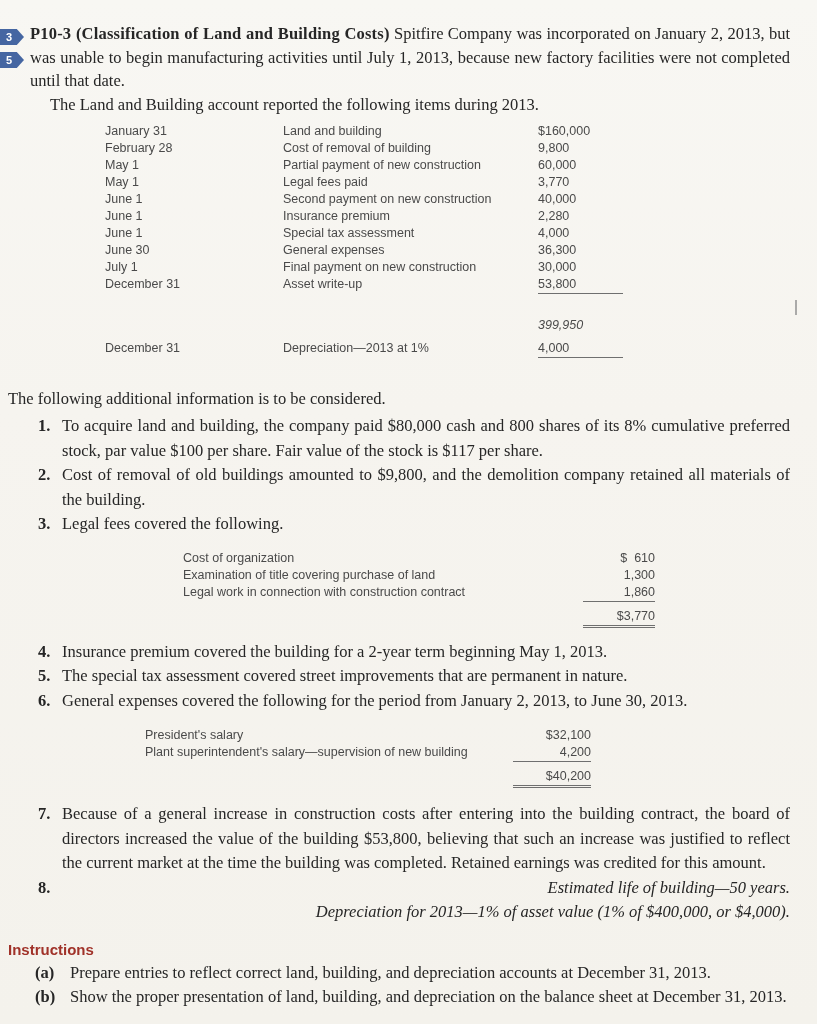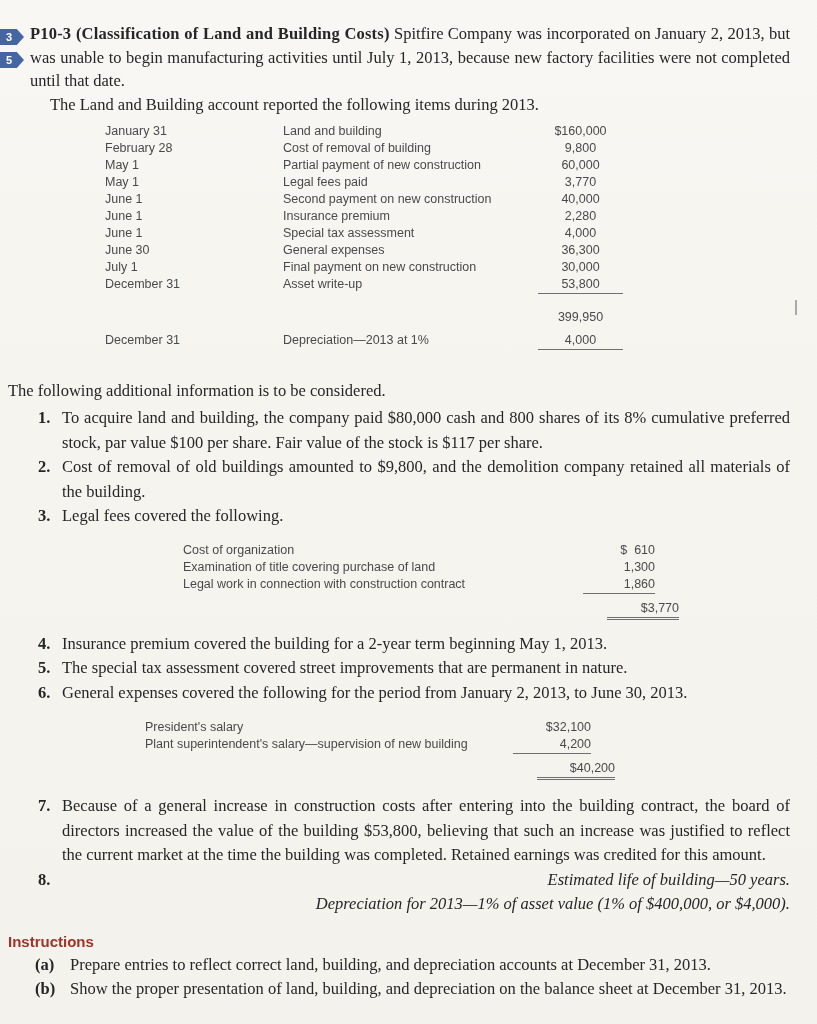--- a/index.html
+++ b/index.html
@@ -44,24 +44,24 @@
   
   .acct{
     margin:7px 0 0 105px;
     width:518px;
     font-family:"Liberation Sans", sans-serif;
     font-size:12.5px;line-height:17px;color:#4a4a4a;
   }
   .arow{display:flex;}
   .acol-date{width:178px;flex:none;}
   .acol-desc{width:255px;flex:none;}
-  .acol-amt{width:85px;flex:none;text-align:center;white-space:pre;}
+  .acol-amt{width:85px;flex:none;text-align:left;white-space:pre;}
   .rule-below{border-bottom:1px solid #6f6f6f;}
   .dbl-below{border-bottom:3px double #6f6f6f;}
-  .arow.gap-top{margin-top:15px;}
+  .arow.gap-top{margin-top:23px;font-style:italic;}
   .arow.gap-top2{margin-top:6px;padding-bottom:1px;}
   .arow.gap-top3{margin-top:8px;padding-bottom:2px;}
   
   .add-head{
     margin:28px 0 0 8px;
     font-size:16.5px;line-height:23px;
   }
   .items{margin:4px 0 0 38px;}
   .item{display:flex;font-size:16.5px;line-height:24.5px;}
   .item .num{width:24px;flex:none;font-weight:bold;}
@@ -72,21 +72,21 @@
     font-family:"Liberation Sans", sans-serif;
     font-size:12.5px;line-height:17px;color:#4a4a4a;
   }
   .legal{margin:13px 0 10px 183px;width:472px;}
   .legal .mlabel{width:400px;flex:none;}
   .legal .mamt{width:72px;flex:none;text-align:right;white-space:pre;}
   .genexp{margin:14px 0 12px 145px;width:446px;}
   .genexp .mlabel{width:368px;flex:none;}
   .genexp .mamt{width:78px;flex:none;text-align:right;white-space:pre;}
   .mrow{display:flex;}
-  .mrow.total{margin-top:6px;padding-bottom:2px;gap:24px;}
+  .mrow.total{margin-top:6px;padding-bottom:2px;}
   
   .instr-head{
     margin:16px 0 0 8px;
     font-family:"Liberation Sans", sans-serif;
     font-weight:bold;font-size:15px;color:#a03229;
   }
   .instr-items{margin:3px 0 0 35px;}
   .instr-item{display:flex;font-size:16.5px;line-height:24.5px;}
   .instr-item .ilabel{width:35px;flex:none;font-weight:bold;}
   .instr-item .itext{flex:1;text-align:justify;}

